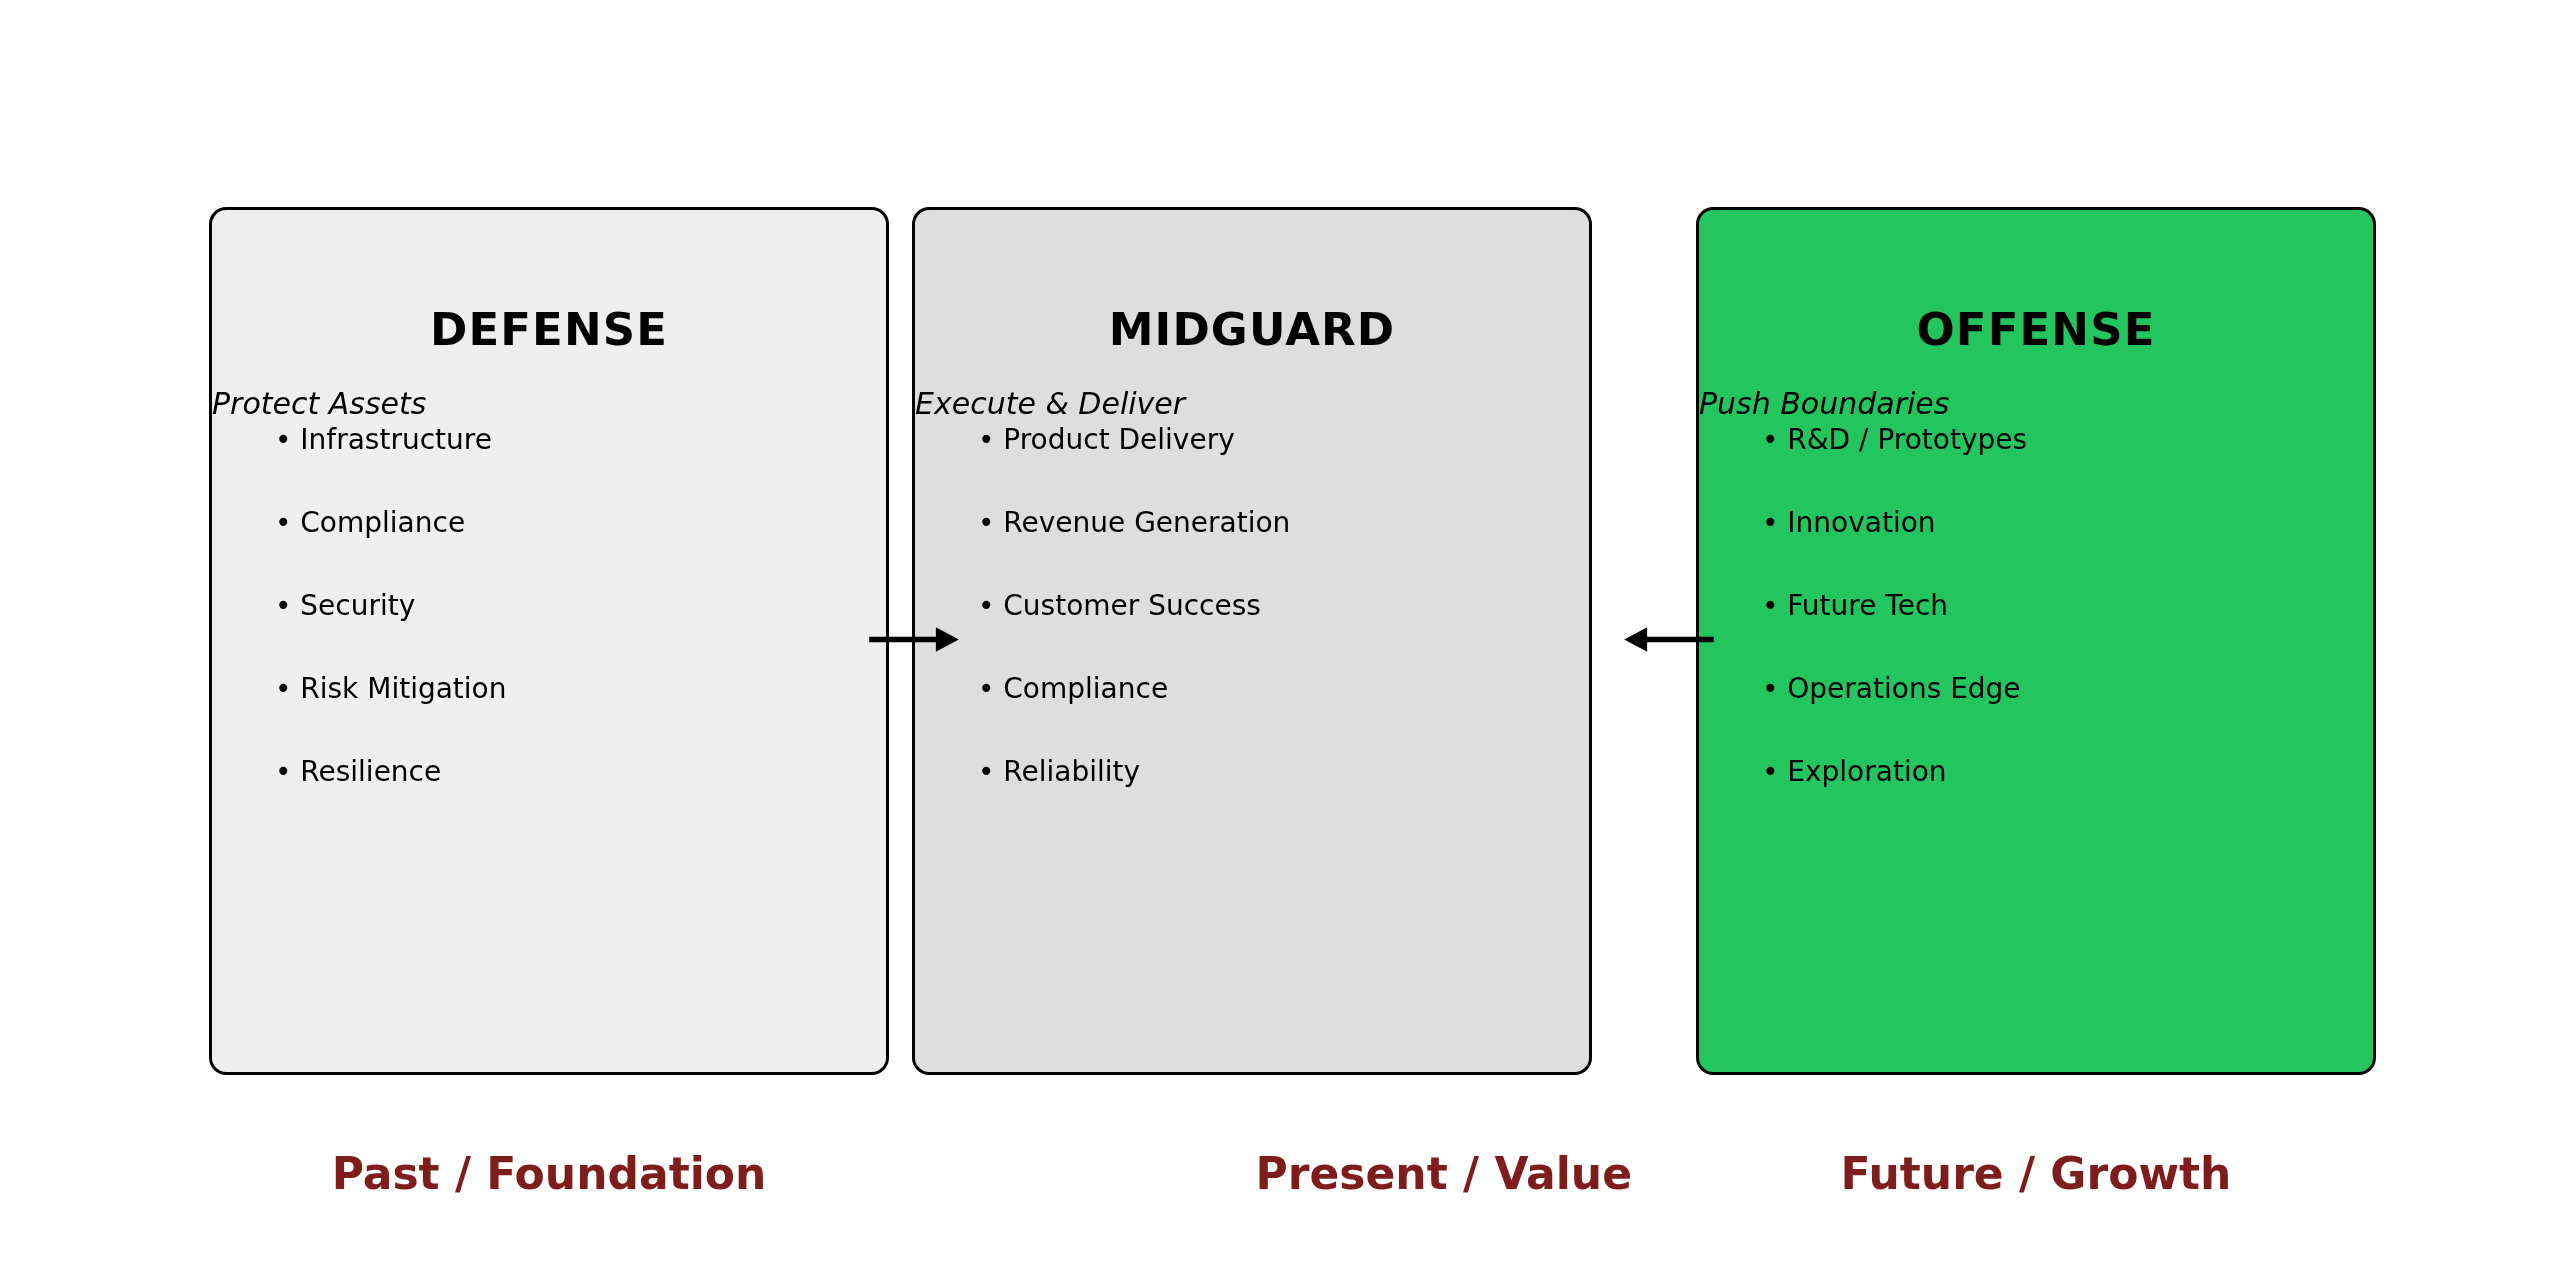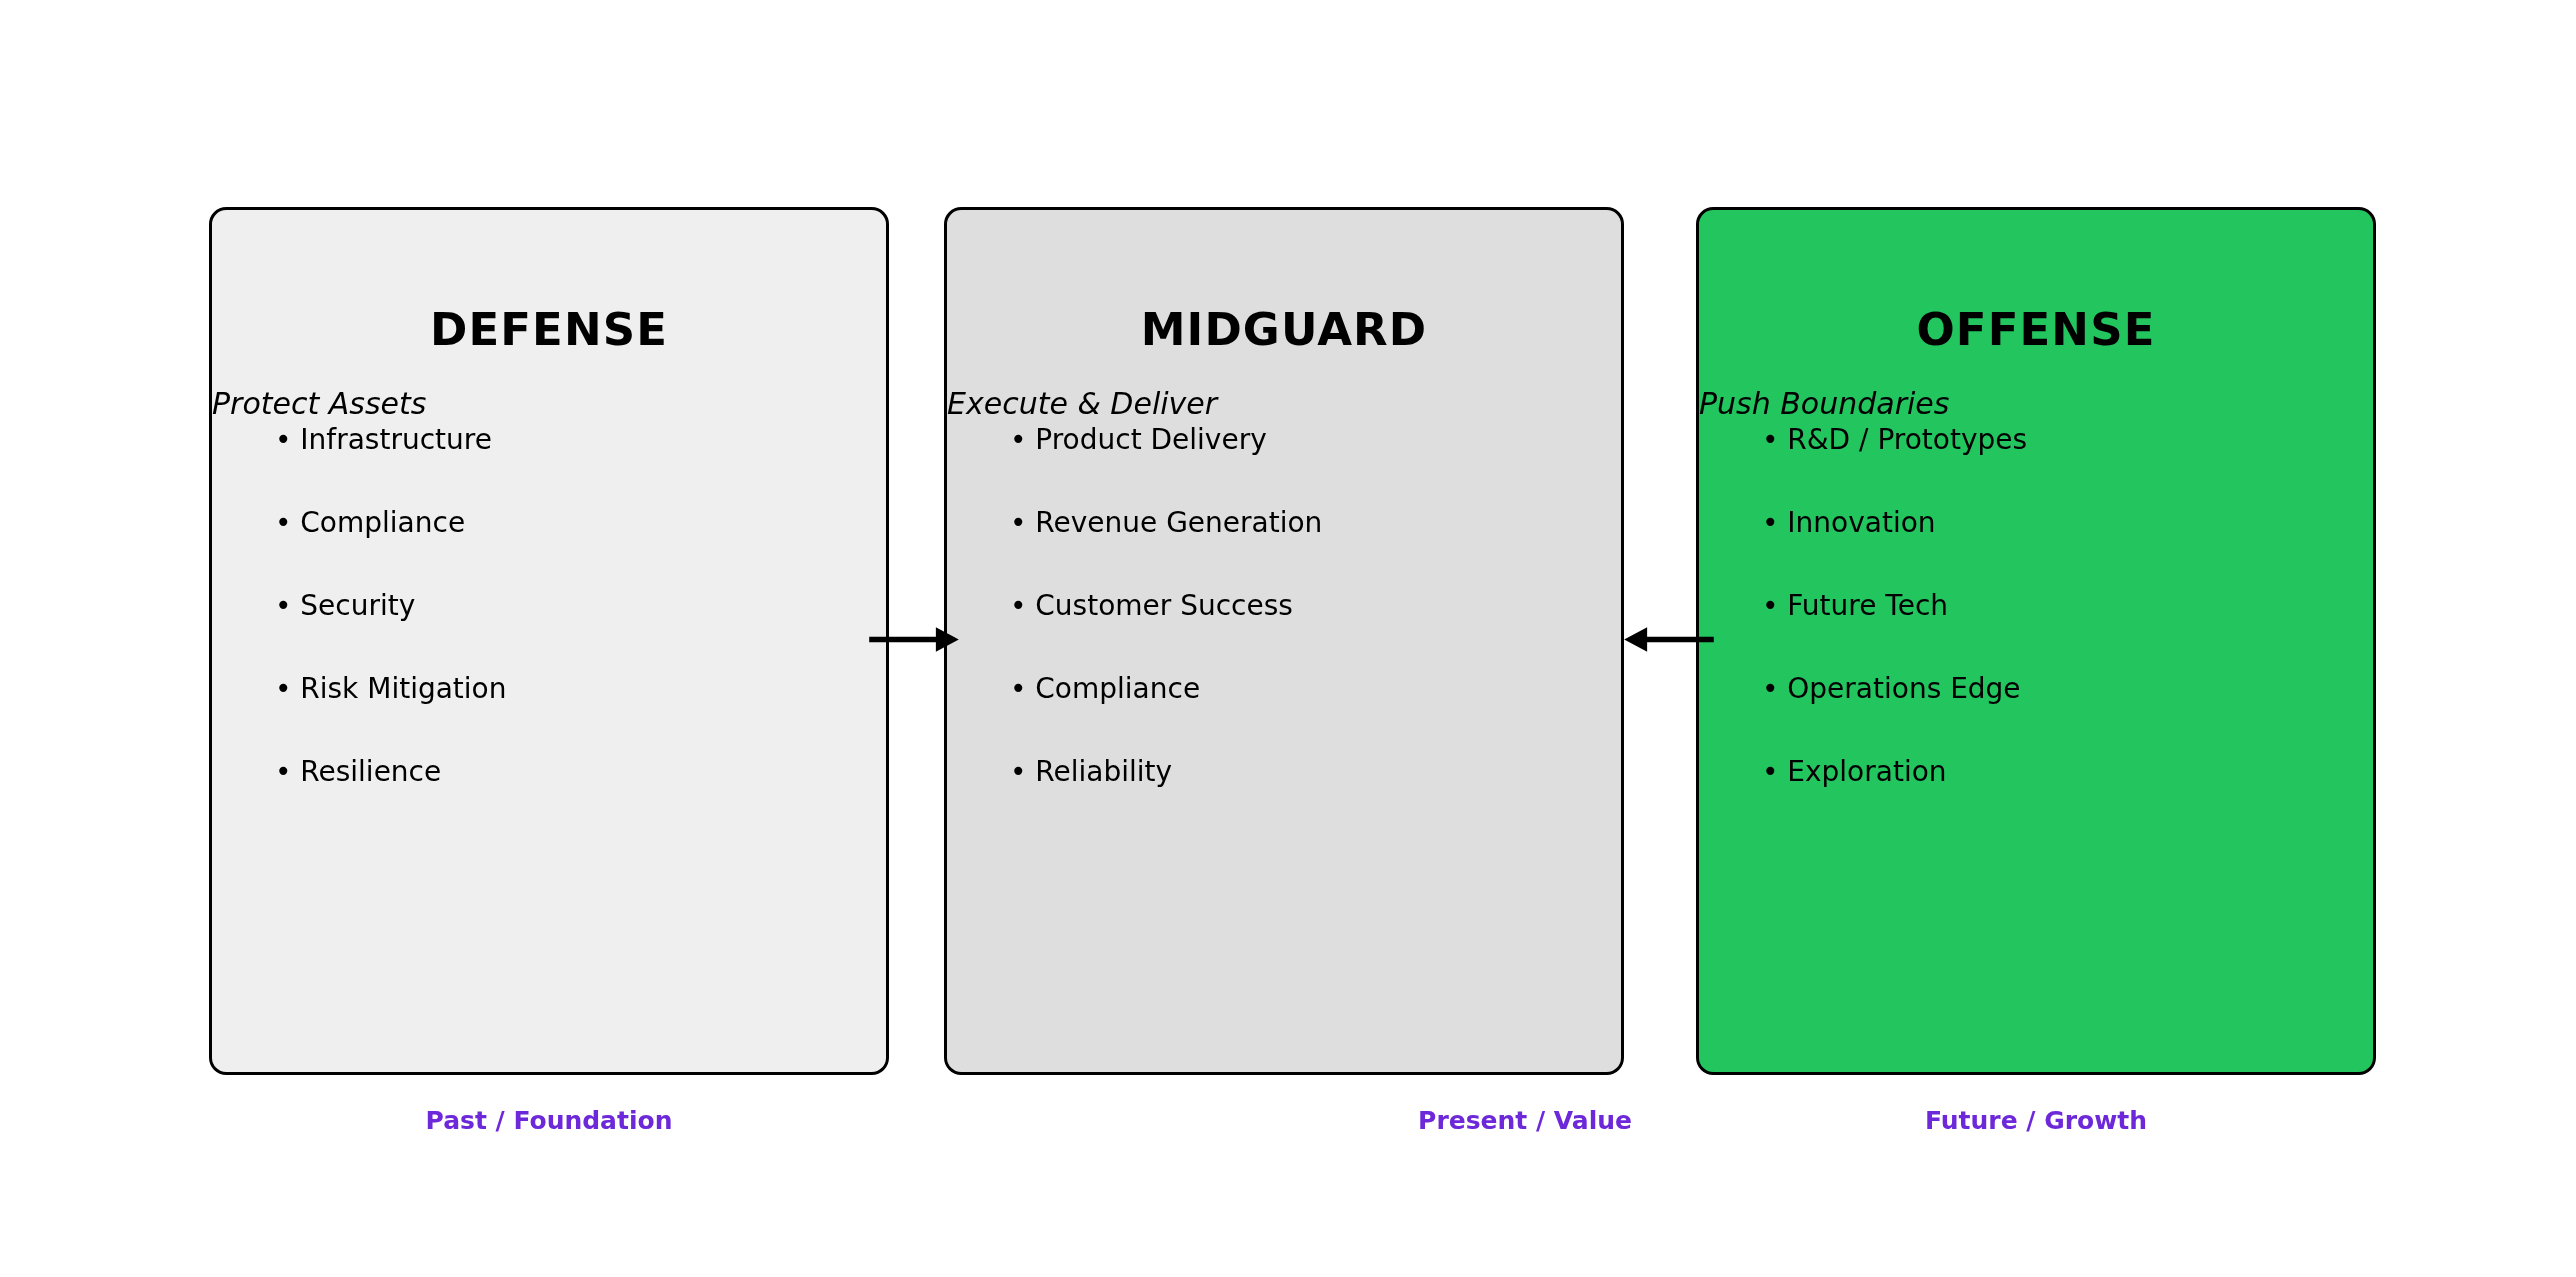--- a/index.html
+++ b/index.html
@@ -35,21 +35,21 @@
   .card-inner {
     position: absolute;
     left: 0;
     top: 0;
     right: 0;
     bottom: 0;
     padding: 0;
   }
 
   .card-1 { left: 209px;  background: #efefef; }
-  .card-2 { left: 944px; background: #dedede; }
+  .card-2 { left: 912px; background: #dedede; }
   .card-3 { left: 1696px; background: #22c55e; }
 
   .card-title {
     position: absolute;
     left: 0;
     right: 0;
     top: 97px;
     text-align: center;
     font-size: 45px;
     font-weight: bold;
@@ -104,26 +104,26 @@
     top: 618px;
   }
   .arrow svg { display: block; }
 
   .arrow-1 { left: 869px; width: 90px; }
   .arrow-2 { left: 1624px; width: 90px; }
 
   
   .caption {
     position: absolute;
-    top: 1108px;
+    top: 1152px;
     width: 680px;
     text-align: center;
-    font-size: 25px;
+    font-size: 44px;
     font-weight: bold;
-    color: #6d28d9;
+    color: #7f1d1d;
     line-height: 1;
   }
   .caption-1 { left: 209px; }
   .caption-2 { left: 952px; text-align: right; }
   .caption-3 { left: 1696px; }
 </style>
 </head>
 <body>
 
 <div id="stage">

